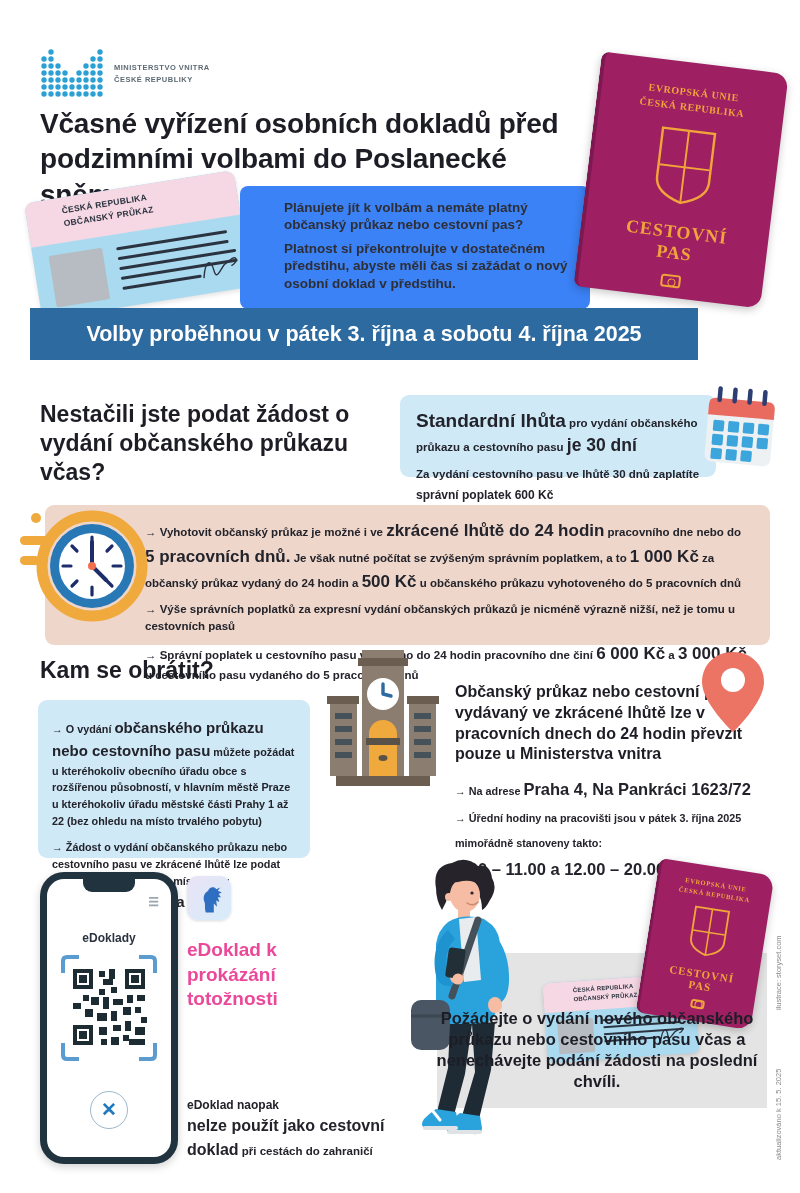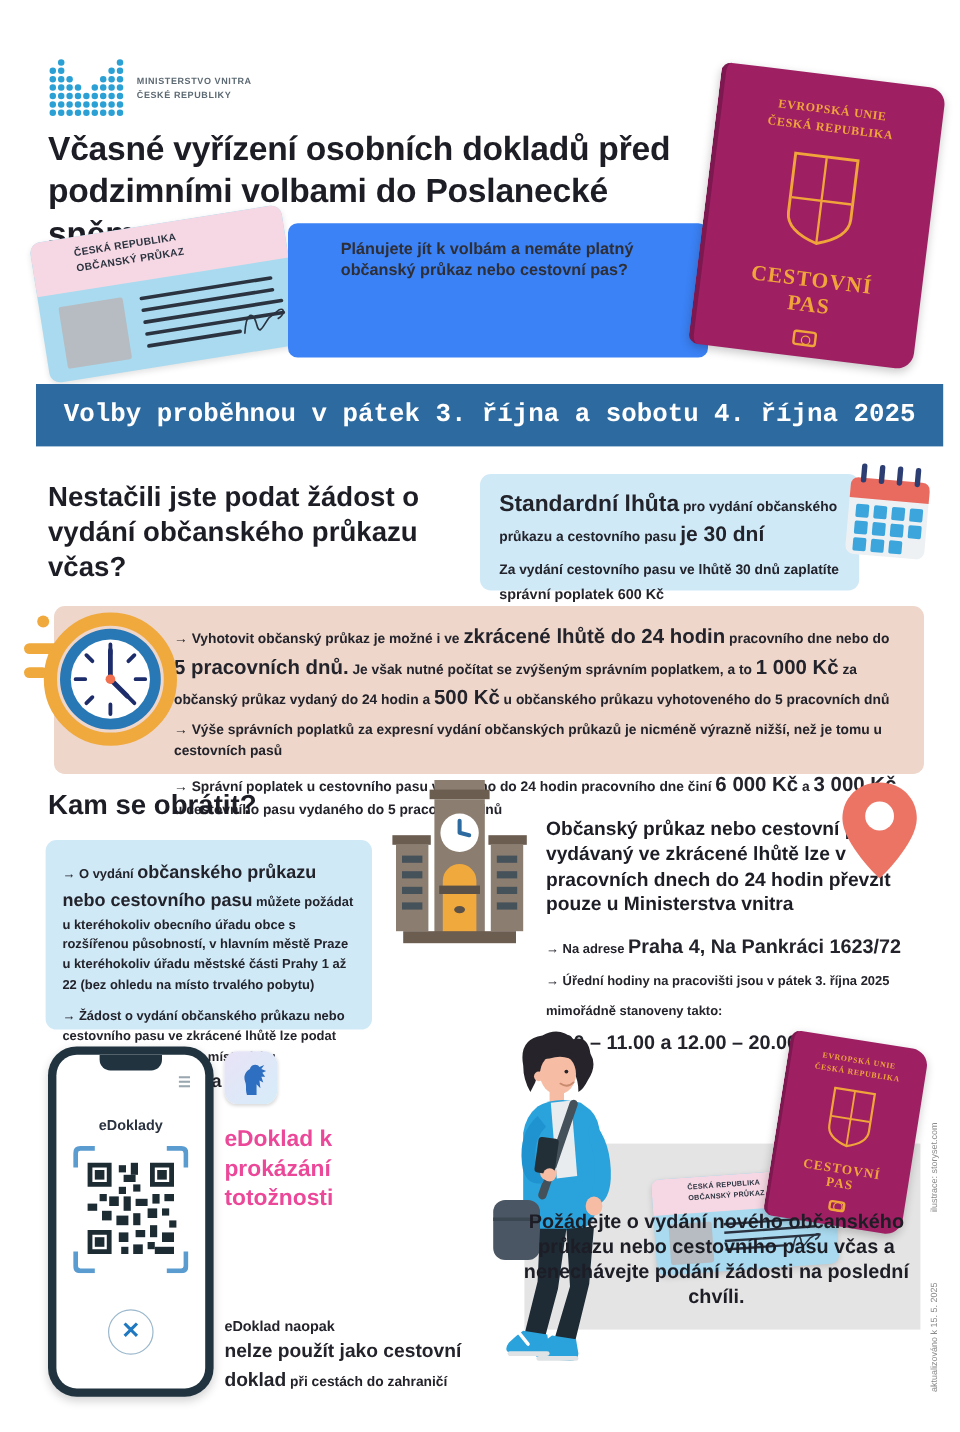--- a/index.html
+++ b/index.html
@@ -167,39 +167,40 @@
     <div class="line" style="left:84px; top:78px; width:118px;"></div>
     <div class="line" style="left:84px; top:88px; width:118px;"></div>
     <div class="line" style="left:84px; top:98px; width:80px;"></div>
     <svg class="abs" style="left:164px; top:80px;" width="40" height="28" viewBox="0 0 40 28">
       <path d="M2,22 C6,4 12,4 13,16 C14,26 18,18 24,12 L33,7 C39,5 37,12 31,14" fill="none" stroke="#2b3340" stroke-width="1.4"></path>
     </svg>
   </div>
 
   <div class="abs hero-box" style="left:240px; top:186px; width:350px; min-height:112px;">
     <p>Plánujete jít k volbám a nemáte platný občanský průkaz nebo cestovní pas?</p>
+    <p>Platnost si překontrolujte v dostatečném předstihu, abyste měli čas si zažádat o nový osobní doklad v předstihu.</p>
   </div>
 
   <div class="abs passport" style="left:587px; top:62px; width:188px; height:236px; transform:rotate(7deg); padding-top:22px;">
     <div class="pp-line" style="font-size:10px;">EVROPSKÁ UNIE</div>
     <div class="pp-line" style="font-size:10px;">ČESKÁ REPUBLIKA</div>
     <svg width="62" height="82" viewBox="0 0 64 84" style="margin-top:12px;">
       <path d="M5,4 H59 V55 Q59,71 32,79 Q5,71 5,55 Z" fill="none" stroke="#f0a43a" stroke-width="2.5"></path>
       <path d="M32,5 V78 M6,42 H58" fill="none" stroke="#f0a43a" stroke-width="2"></path>
     </svg>
     <div class="pp-title" style="font-size:18px; margin-top:10px;">CESTOVNÍ</div>
     <div class="pp-title" style="font-size:18px;">PAS</div>
     <div class="pp-bio" style="width:20px; height:13px; margin-top:12px;"></div>
   </div>
 
-  <div class="abs banner" style="left:30px; top:320px; width:756px; height:52px;font-family:Liberation Mono, monospace;">Volby proběhnou v pátek 3. října a sobotu 4. října 2025</div>
+  <div class="abs banner" style="left:30px; top:308px; width:668px; height:52px;">Volby proběhnou v pátek 3. října a sobotu 4. října 2025</div>
 
   <h2 class="abs h2" style="left:40px; top:400px; width:345px;">Nestačili jste podat žádost o vydání občanského průkazu včas?</h2>
 
-  <div class="abs std-box" style="left:400px; top:395px; width:316px; height:97px;">
+  <div class="abs std-box" style="left:400px; top:395px; width:316px; height:82px;">
     <p>
       <span class="std-lg1">Standardní lhůta</span><span class="std-sm"> pro vydání občanského průkazu a cestovního pasu </span><span class="std-lg2">je 30 dní</span>
     </p>
     <p>
       <span class="std-sm">Za vydání cestovního pasu ve lhůtě 30 dnů zaplatíte </span><br>
       <span class="std-lg3">správní poplatek 600 Kč</span>
     </p>
   </div>
 
   <svg class="abs" style="left:702px; top:384px;" width="76" height="88" viewBox="0 0 76 88">

